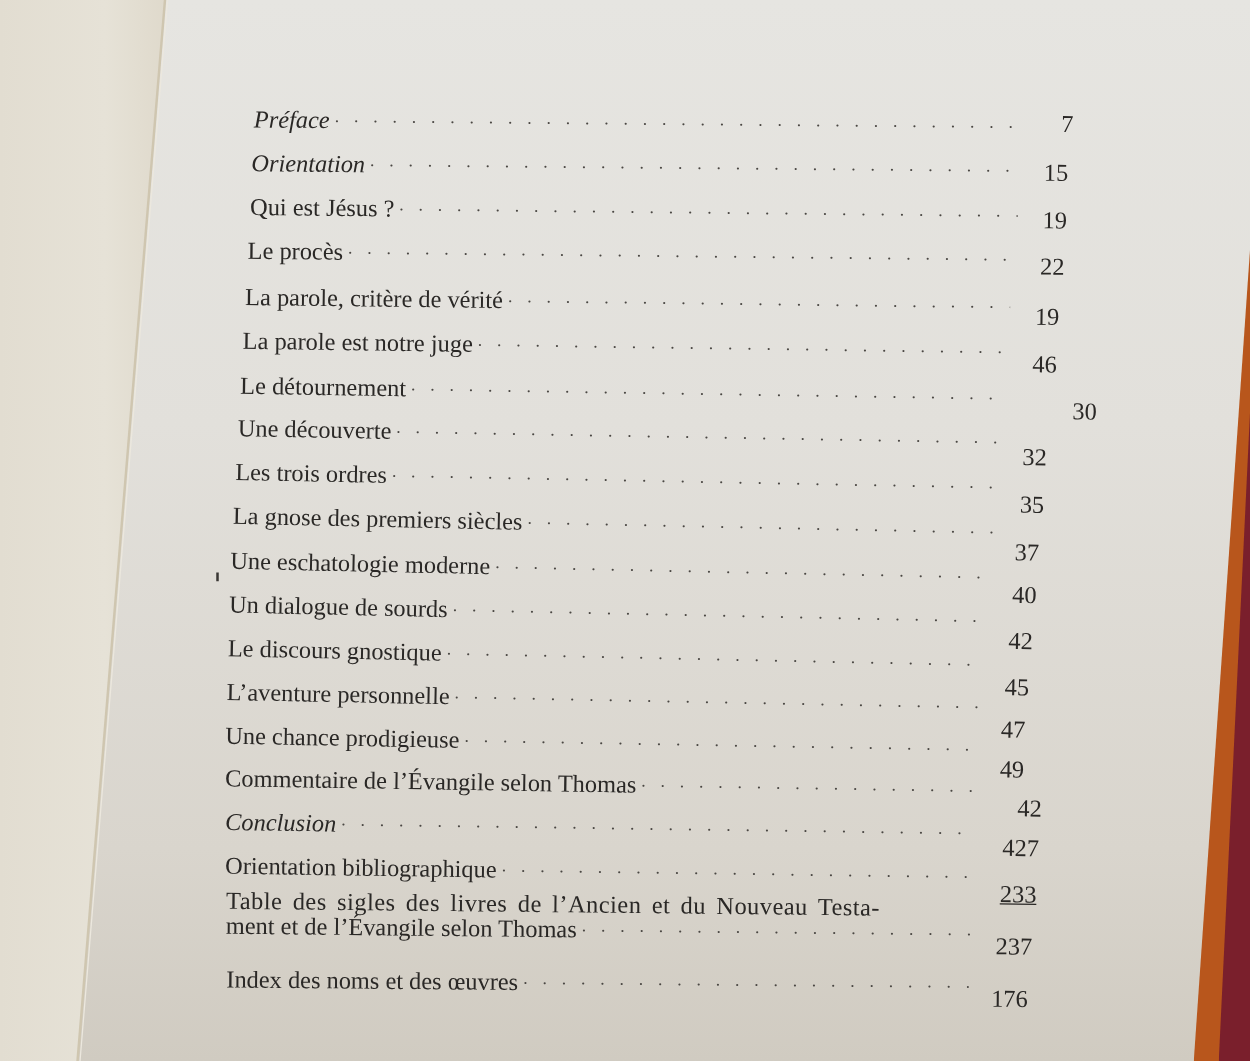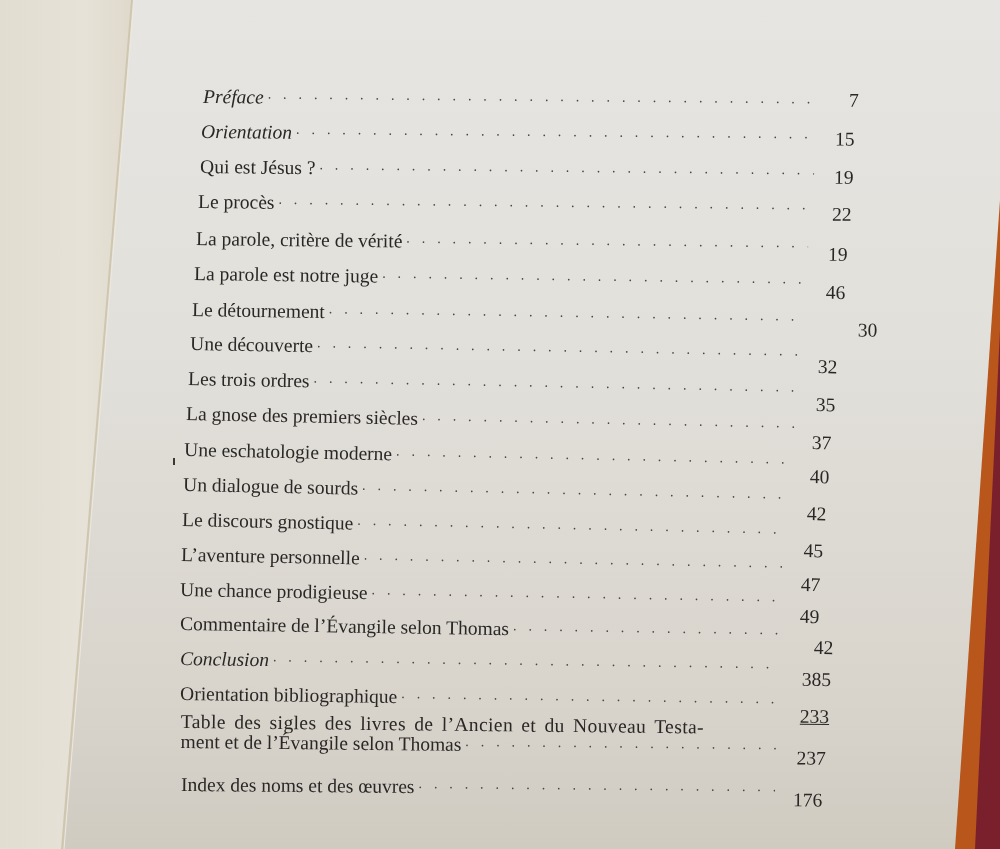--- a/index.html
+++ b/index.html
@@ -226,21 +226,21 @@
 
     <div class="toc-entry" style="left:180px; top:607px; width:600px; transform:rotate(0.9deg);">
       <span class="title">Commentaire de l’Évangile selon Thomas</span>
       <span class="leader">. . . . . . . . . . . . . . . . . . . . . . . . . . . . . . . . . . . . . . . . . . . . . . . . . . . . . . . . . . . . . . . . . . . . . . . . . . . . . . . . . . . .</span>
       <span class="page" style="left:634px; bottom:-14px;">42</span>
     </div>
 
     <div class="toc-entry" style="left:180px; top:642px; width:598px; transform:rotate(0.8deg);">
       <span class="title italic">Conclusion</span>
       <span class="leader">. . . . . . . . . . . . . . . . . . . . . . . . . . . . . . . . . . . . . . . . . . . . . . . . . . . . . . . . . . . . . . . . . . . . . . . . . . . . . . . . . . . .</span>
-      <span class="page" style="left:622px; bottom:-12px;">385</span>
+      <span class="page" style="left:622px; bottom:-12px;">427</span>
     </div>
 
     <div class="toc-entry" style="left:180px; top:677px; width:598px; transform:rotate(0.8deg);">
       <span class="title">Orientation bibliographique</span>
       <span class="leader">. . . . . . . . . . . . . . . . . . . . . . . . . . . . . . . . . . . . . . . . . . . . . . . . . . . . . . . . . . . . . . . . . . . . . . . . . . . . . . . . . . . .</span>
       <span class="page" style="left:620px; bottom:-14px;text-decoration:underline;">233</span>
     </div>
 
     <div class="multi" style="left:181px; top:712px; width:600px; transform:rotate(0.6deg); transform-origin:left top;">
       <div class="line1">Table des sigles des livres de l’Ancien et du Nouveau Testa-</div>

